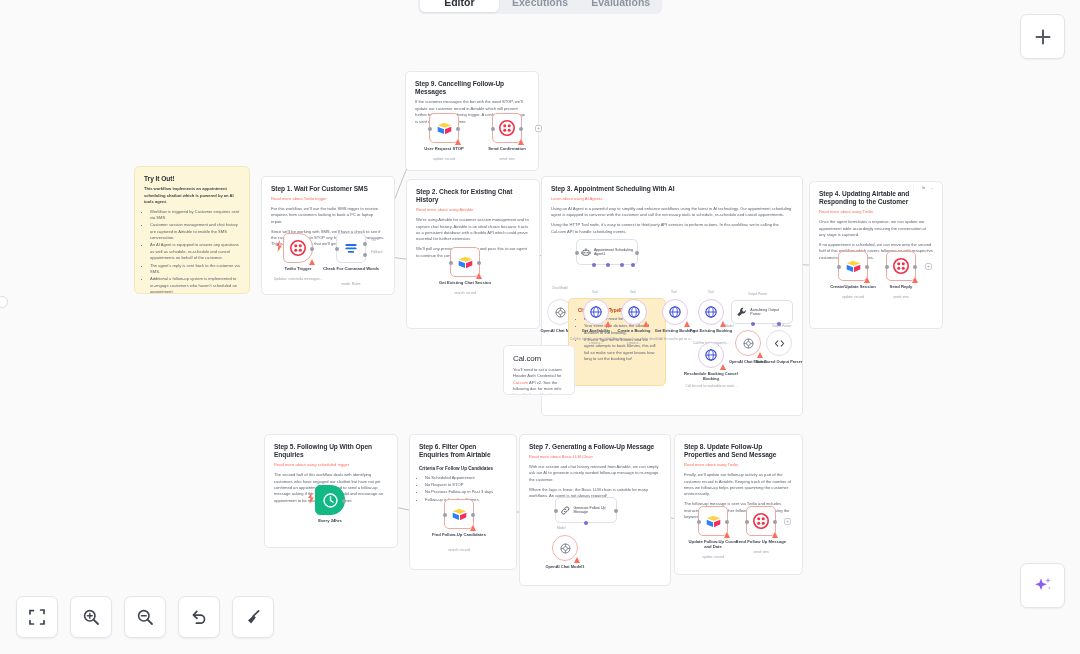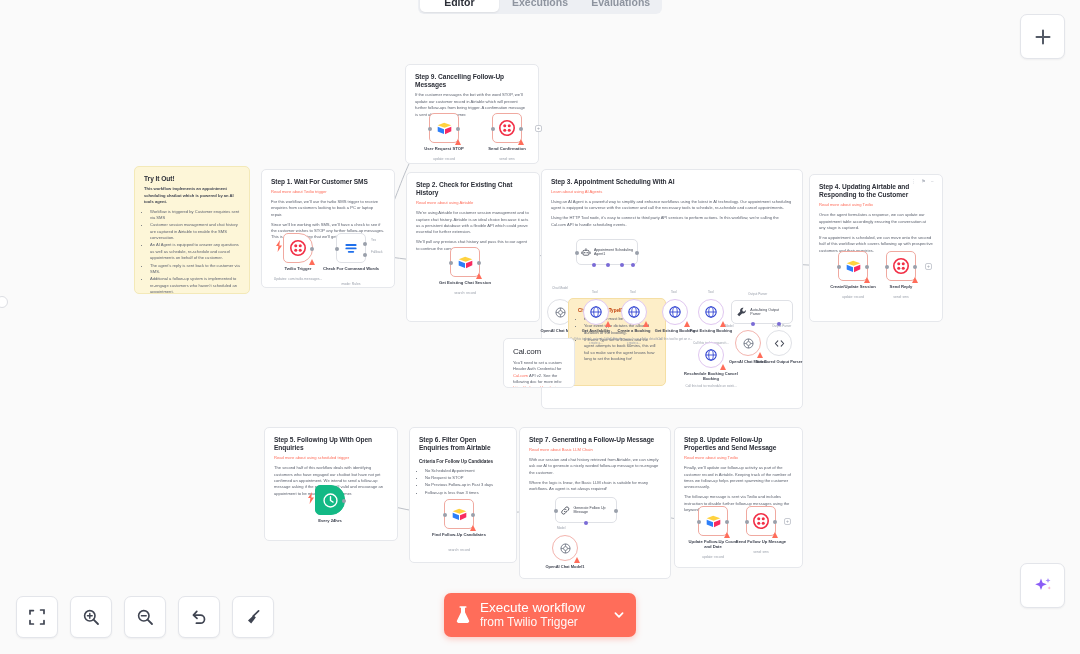--- a/index.html
+++ b/index.html
@@ -54,21 +54,21 @@
   }
   .execute-btn .lbl { display: flex; flex-direction: column; line-height: 1.15; flex: 1; }
   .execute-btn .l1 { font-size: 13.5px; font-weight: 500; }
   .execute-btn .l2 { font-size: 12px; font-weight: 400; opacity: .95; }
 
   
   .note {
     position: absolute; border-radius: 5px; padding: 8px 9px;
     font-size: 4.1px; line-height: 1.55; overflow: hidden;
   }
-  .note-white  { background: #fff; border: 1px solid #e6e8ec; }
+  .note-white  { background: #fff; border: 1px solid #e6e8ec; margin-top: 7px; }
   .note-yellow { background: #fdf6d8; border: 1px solid #f3e9b8; }
   .note-amber  { background: #fdeec8; border: 1px solid #f5dfa4; }
   .note h3 {
     font-size: 6.6px; font-weight: 700; color: #2c2f38;
     margin-bottom: 3px; line-height: 1.25; letter-spacing: -.05px;
   }
   .note .lnk { color: #ff6d5a; display: block; margin-bottom: 3.5px; font-size: 4.1px; }
   .note p { margin-bottom: 3.5px; color: #5b616e; }
   .note ul { margin: 0 0 3.5px 6px; color: #5b616e; }
   .note li { margin-bottom: 1px; }
@@ -229,33 +229,20 @@
       </svg>
     </div>
     <div class="sqbtn">
       <svg width="18" height="18" viewBox="0 0 18 18">
         <path d="M14.6 2.8L9.2 8.2" stroke="#3f4451" stroke-width="1.7" stroke-linecap="round"></path>
         <path d="M9.6 7.2L4 12.6l3.2 2.8 4.6-6z" fill="#3f4451"></path>
       </svg>
     </div>
   </div>
 
-  <div class="execute-btn">
-    <svg width="18" height="20" viewBox="0 0 18 20">
-      <path d="M7 2h4v5.2l4 8.3a1.6 1.6 0 0 1-1.4 2.4H4.4A1.6 1.6 0 0 1 3 15.5L7 7.2z" fill="#fff"></path>
-      <path d="M6.2 2h5.6" stroke="#fff" stroke-width="1.6" stroke-linecap="round"></path>
-    </svg>
-    <span class="lbl">
-      <span class="l1">Execute workflow</span>
-      <span class="l2">from Twilio Trigger</span>
-    </span>
-    <svg width="14" height="14" viewBox="0 0 14 14">
-      <path d="M3.4 5.2L7 8.8l3.6-3.6" stroke="#fff" stroke-width="1.7" fill="none" stroke-linecap="round" stroke-linejoin="round"></path>
-    </svg>
-  </div>
 
   <div class="note note-white" style="left:405px; top:64px; width:134px; height:100px;">
     <h3>Step 9. Cancelling Follow-Up Messages</h3>
     <p>If the customer messages the bot with the word STOP, we'll update our customer record in Airtable which will prevent further follow-ups from being trigger. A confirmation message is sent after to the customer.</p>
   </div>
   <div class="node" style="left:429px; top:113px;">
     <div class="node-box">
       <span class="dot l"></span>
       <span class="dot r"></span>
       <svg width="17" height="17" viewBox="0 0 20 20">

